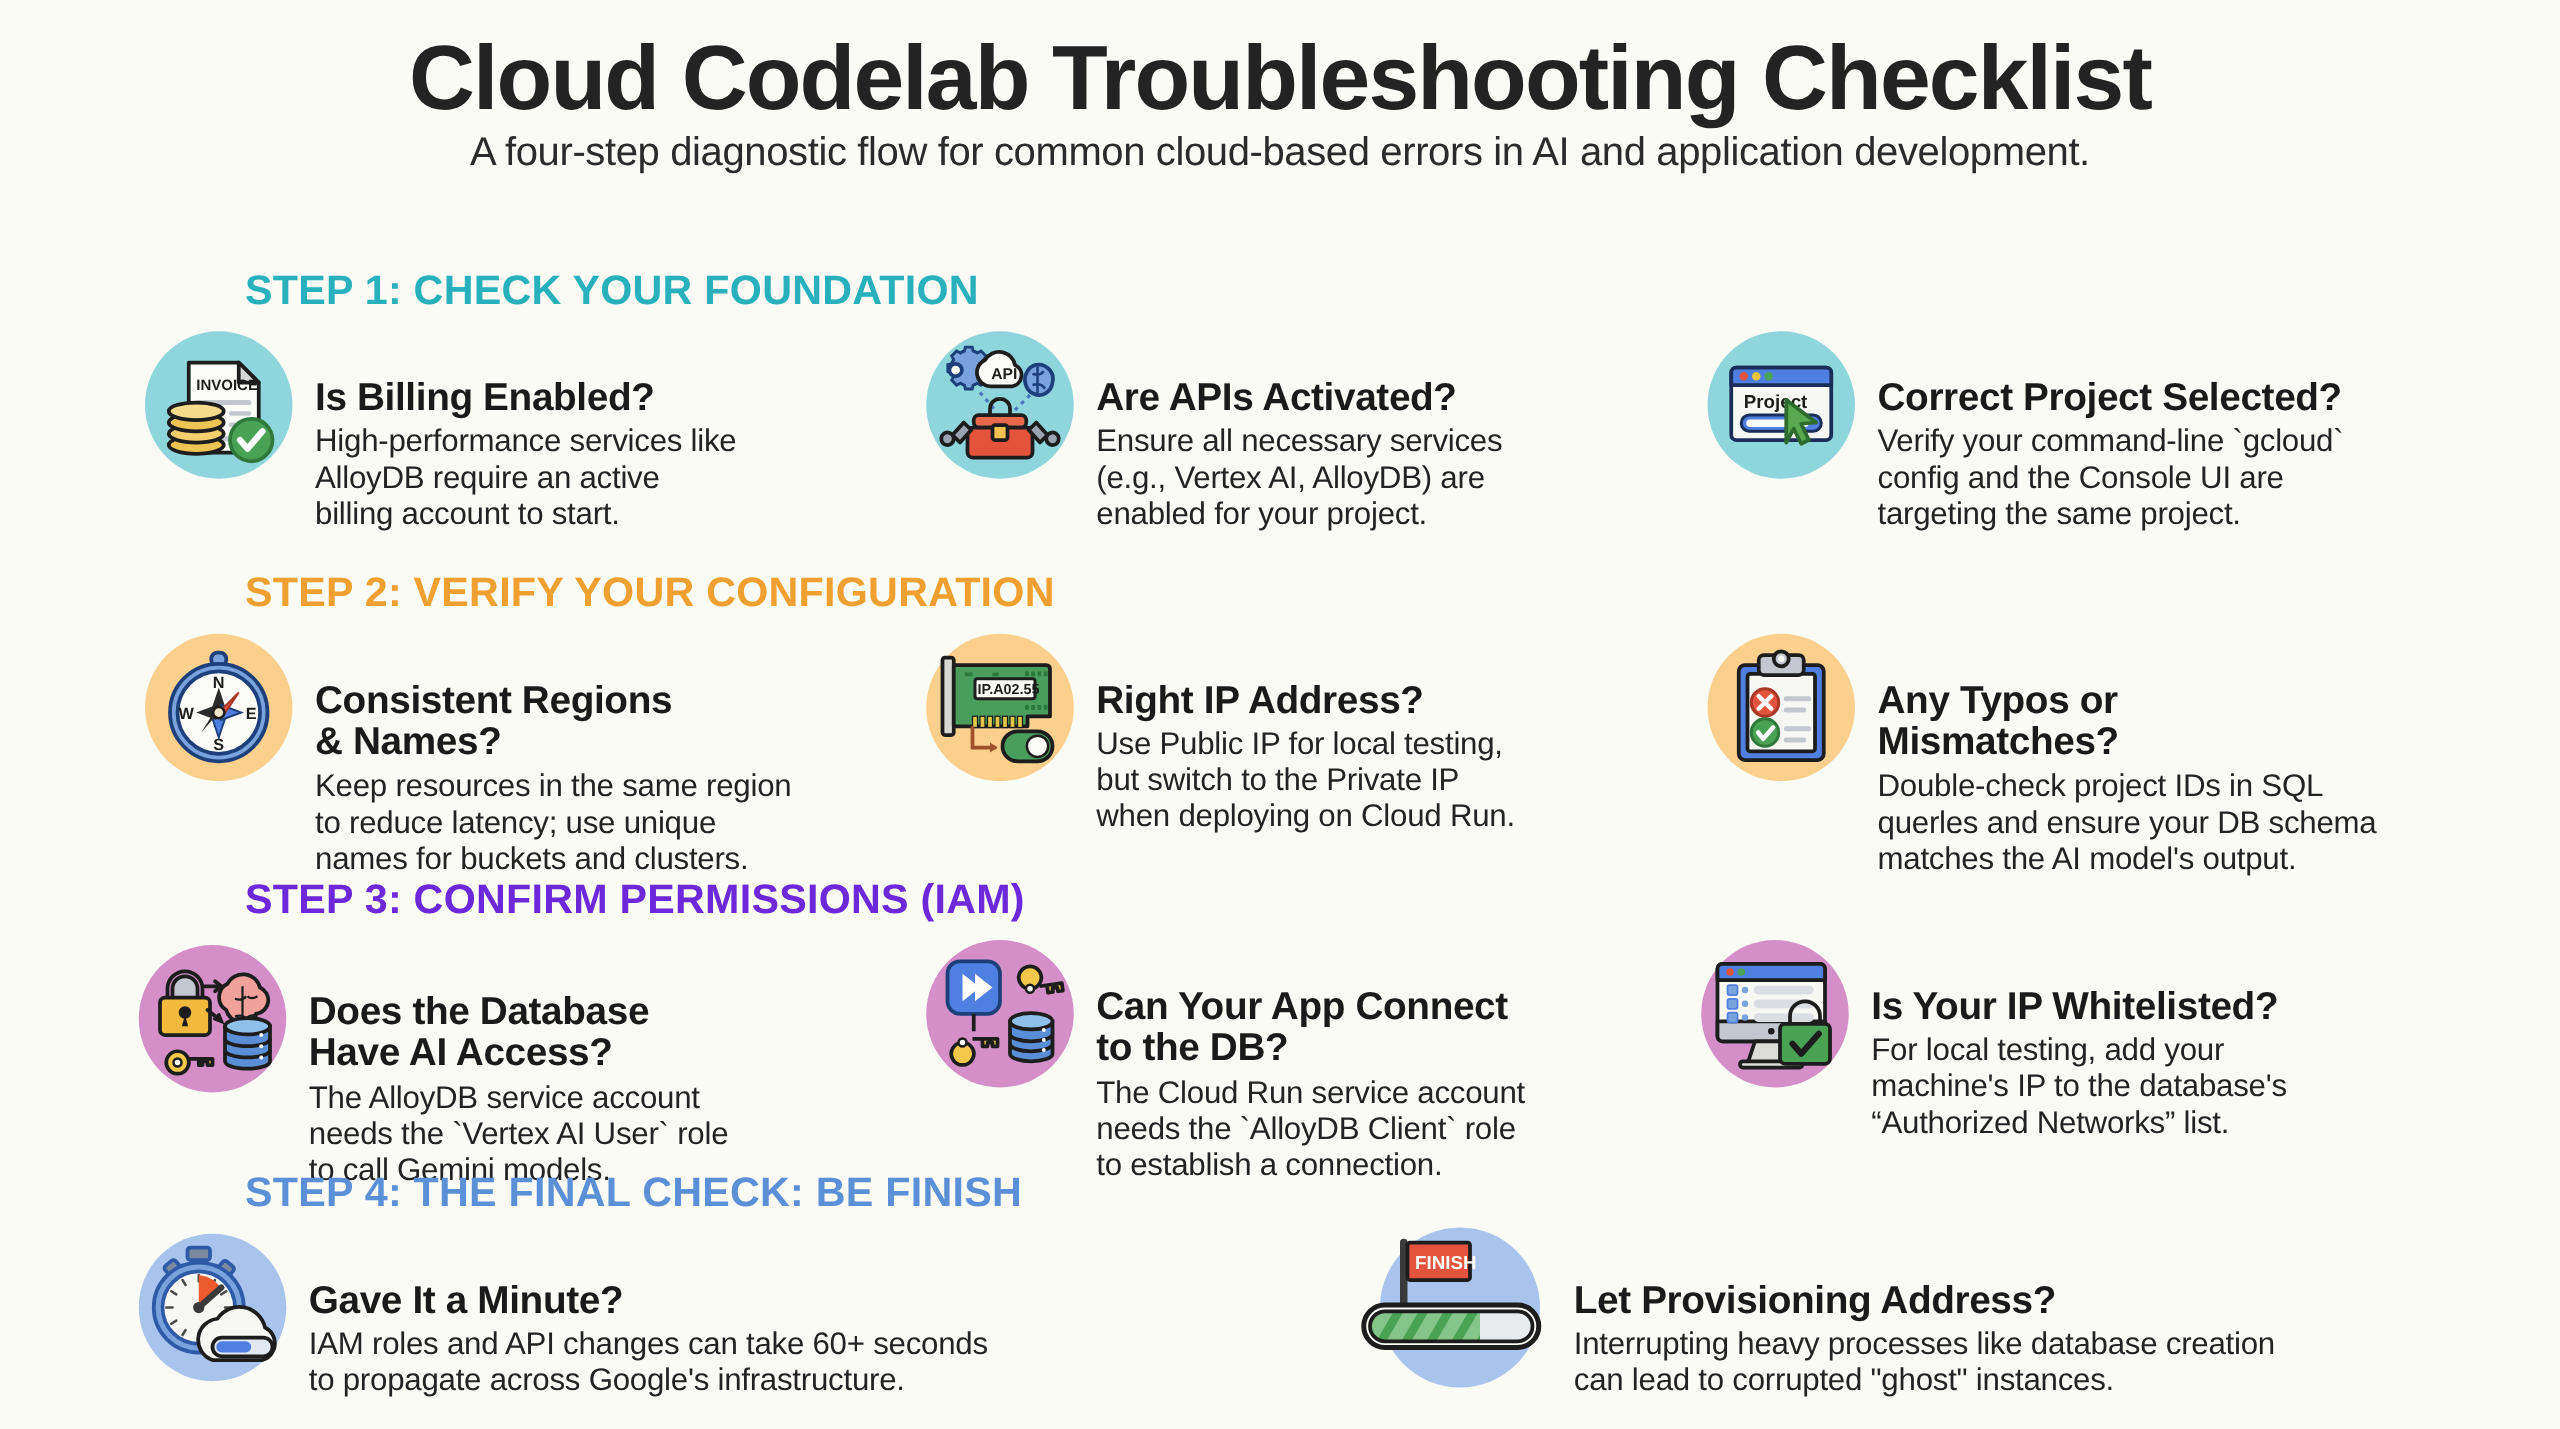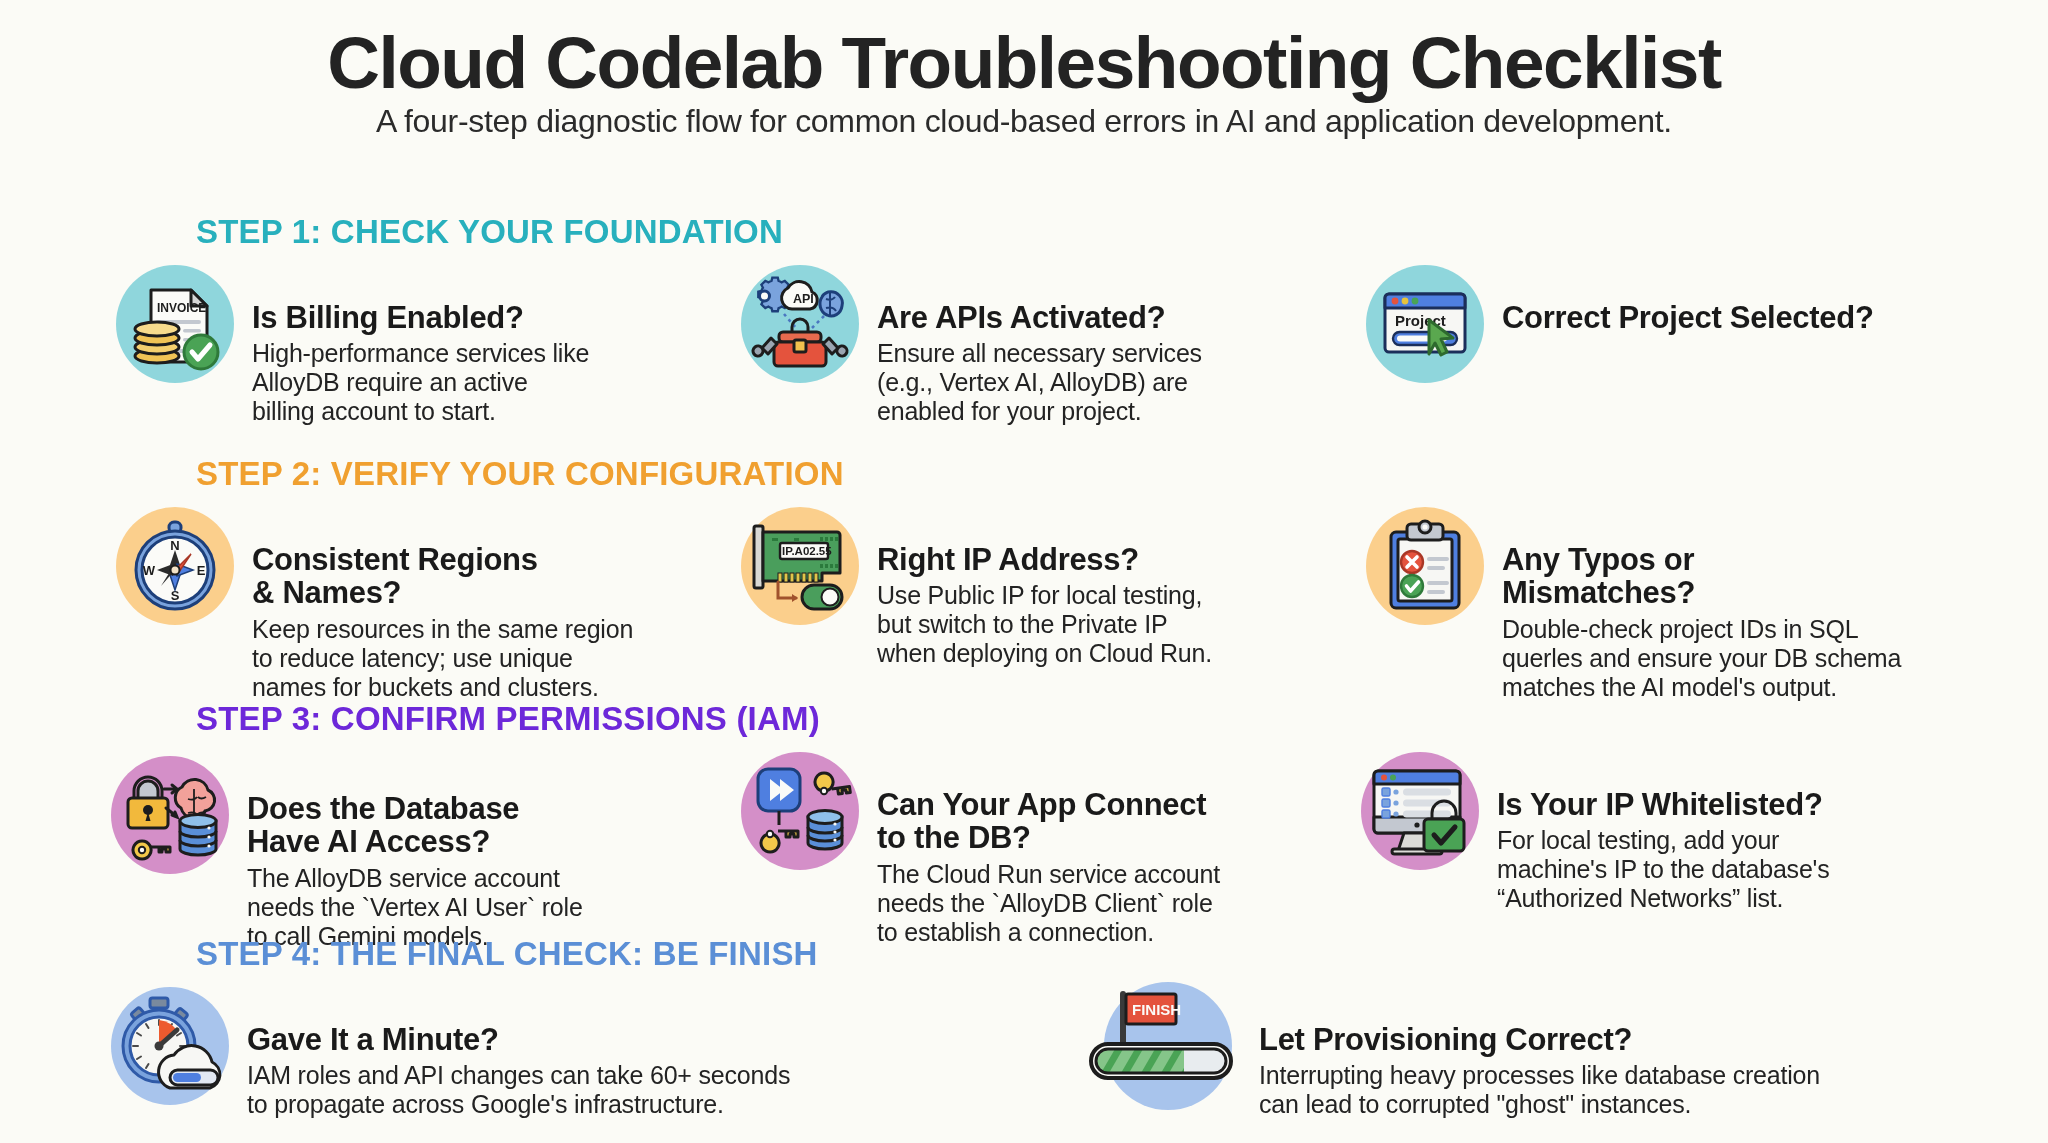--- a/index.html
+++ b/index.html
@@ -168,20 +168,23 @@
             <circle cx="34" cy="31" r="3.4" fill="#e8c33c"></circle>
             <circle cx="44" cy="31" r="3.4" fill="#4aa355"></circle>
             <text x="24" y="56" font-family="'Liberation Sans',sans-serif" font-size="15" font-weight="bold" fill="#1d1d1d">Project</text>
             <rect x="22" y="62" width="64" height="13" rx="6.5" fill="#4f7fe0" stroke="#1b2e5a" stroke-width="2.4"></rect>
             <rect x="26" y="65.5" width="50" height="6" rx="3" fill="#fbfbf8"></rect>
             <path d="M54 92 L54 58 L78 76 L66 77 L72 90 L66 93 L60 81 Z" transform="translate(4,-8)" fill="#5aa84f" stroke="#2e6b2e" stroke-width="3" stroke-linejoin="round"></path>
           </svg>
         </div>
         <div class="item-text">
           <div class="item-title">Correct Project Selected?</div>
+          <div class="item-desc">Verify your command-line `gcloud`
+config and the Console UI are
+targeting the same project.</div>
         </div>
       </div>
 
     </div>
   </div>
 
   <div class="step-section" style="top:455px;">
     <div class="step-header" style="color:#f0a030;">STEP 2: VERIFY YOUR CONFIGURATION</div>
     <div class="step-row" style="height:155px;">
 
@@ -488,21 +491,21 @@
                 <path d="M60 63 l12 0 l-14 24 l-12 0 Z"></path>
                 <path d="M80 63 l12 0 l-14 24 l-12 0 Z"></path>
                 <path d="M100 63 l12 0 l-14 24 l-12 0 Z"></path>
               </g>
               <rect x="101" y="63" width="42" height="24" fill="#e8ecef"></rect>
             </g>
             <rect x="13" y="63" width="130" height="24" rx="12" fill="none" stroke="#1d1d1d" stroke-width="3"></rect>
           </svg>
         </div>
         <div class="item-text" style="padding-left:4px;">
-          <div class="item-title">Let Provisioning Correct?</div>
+          <div class="item-title">Let Provisioning Address?</div>
           <div class="item-desc">Interrupting heavy processes like database creation
 can lead to corrupted "ghost" instances.</div>
         </div>
       </div>
 
     </div>
   </div>
 
 </div>
 

